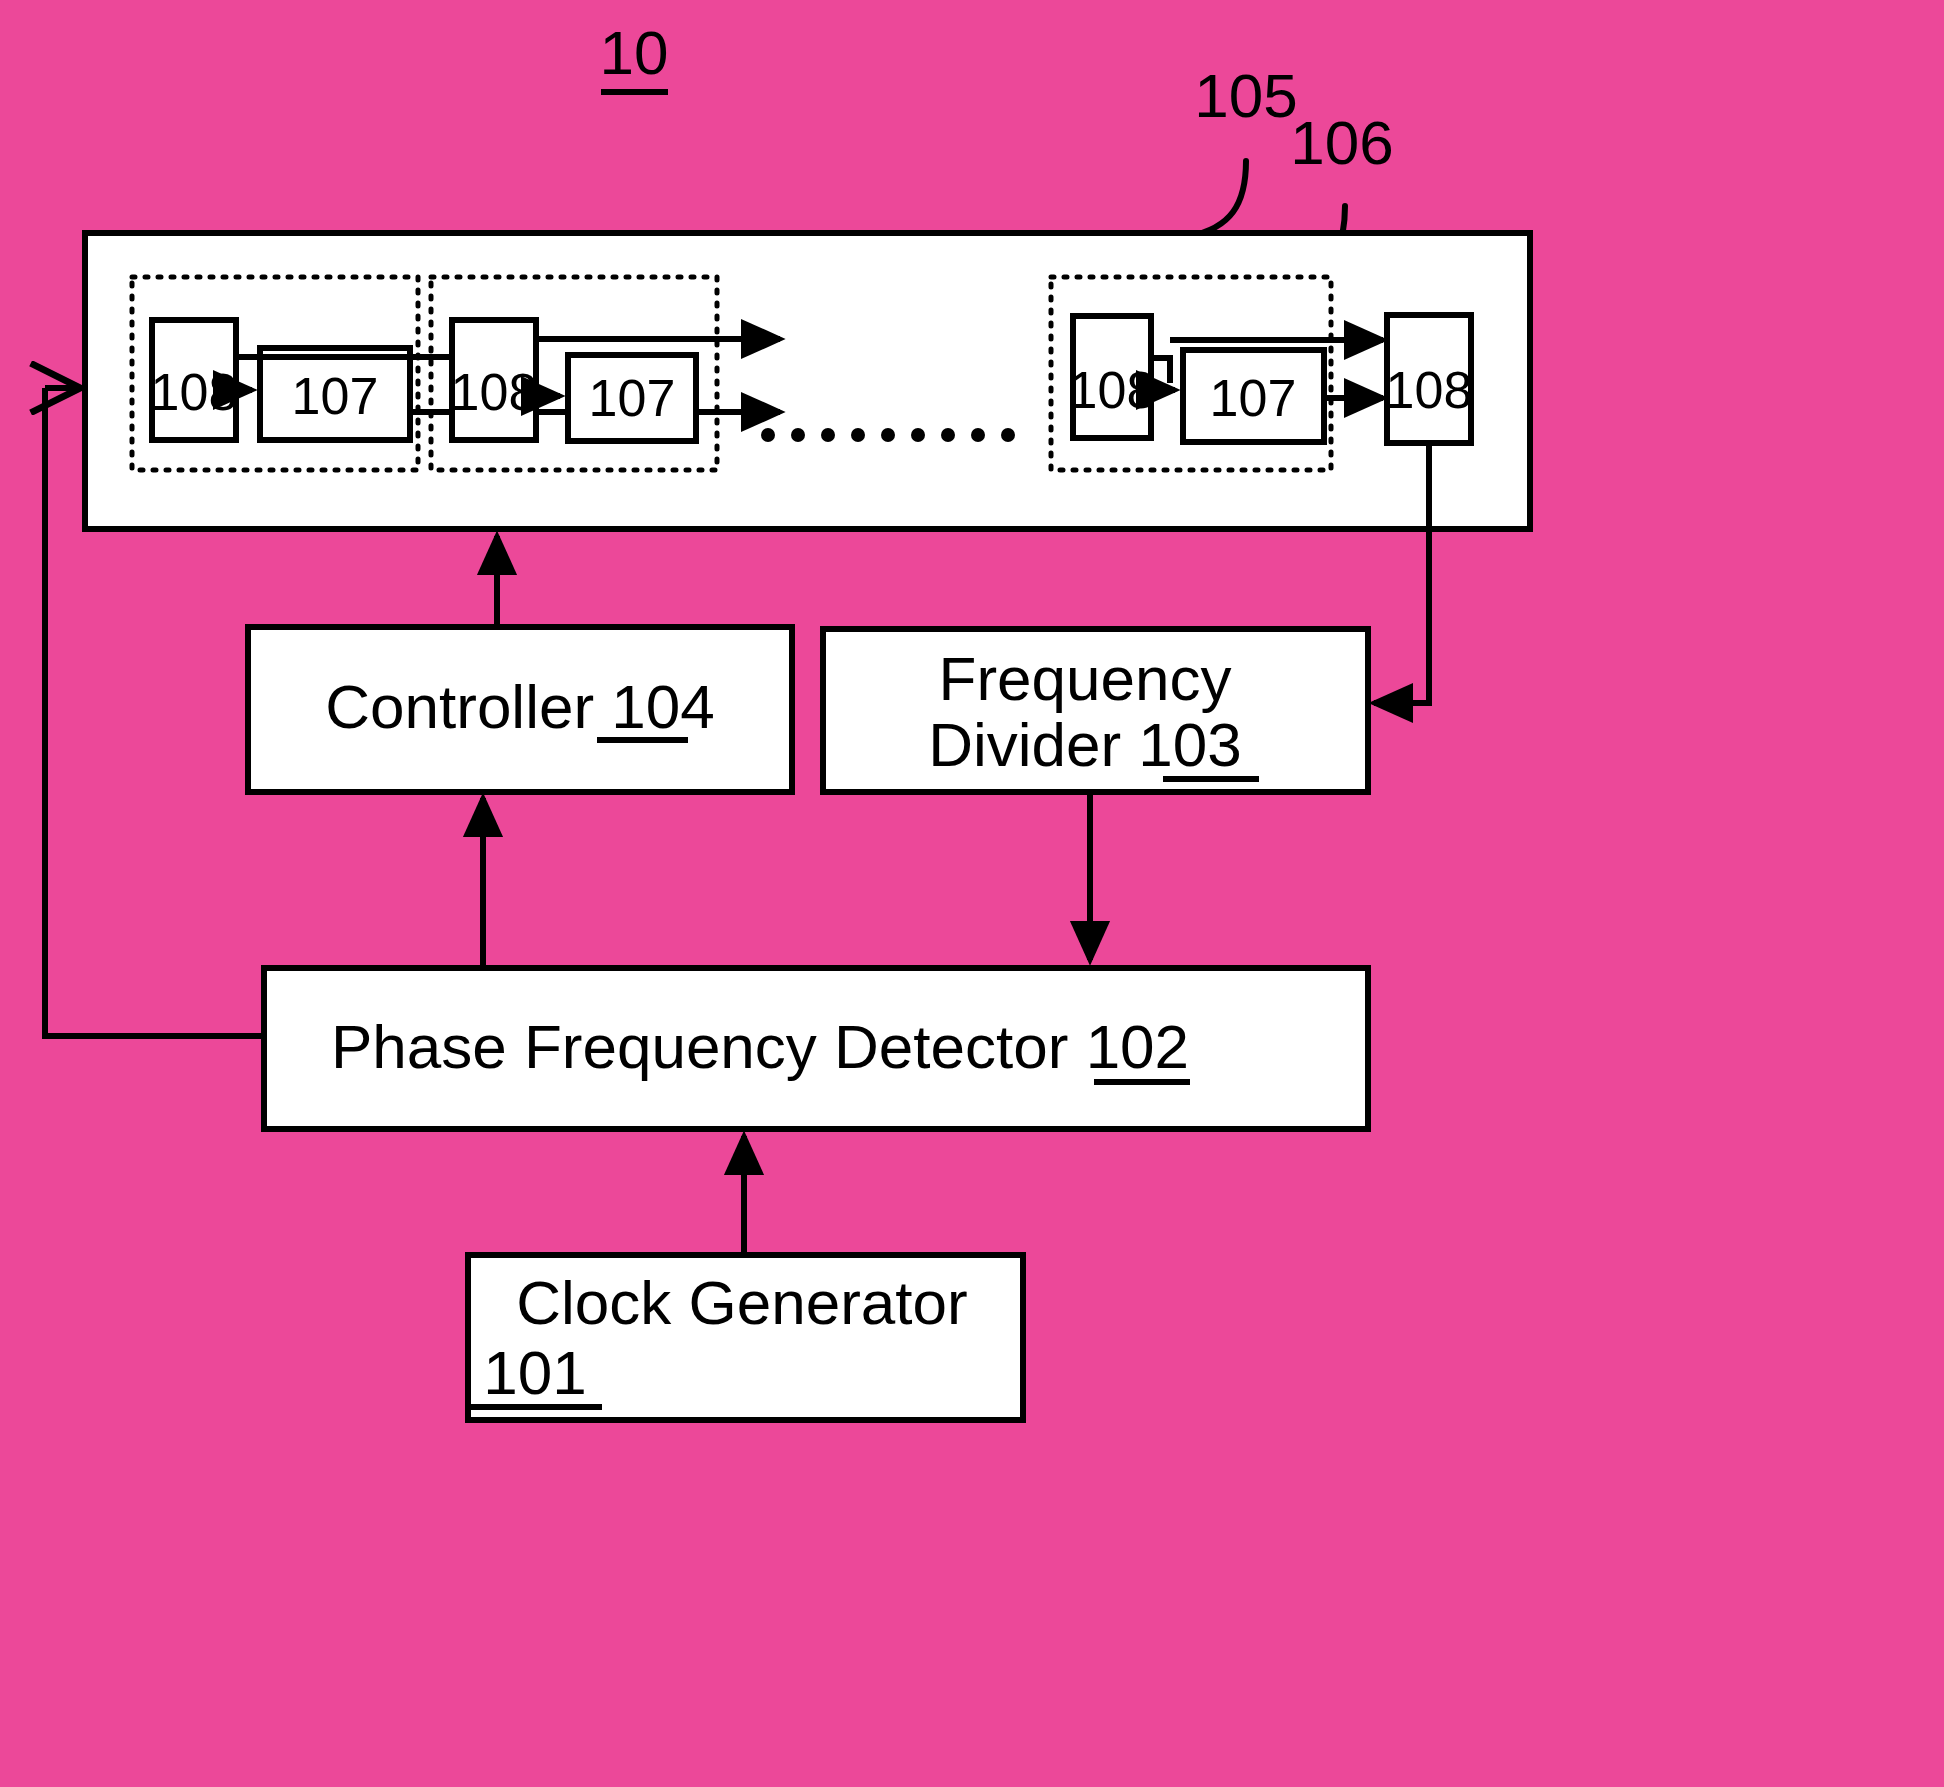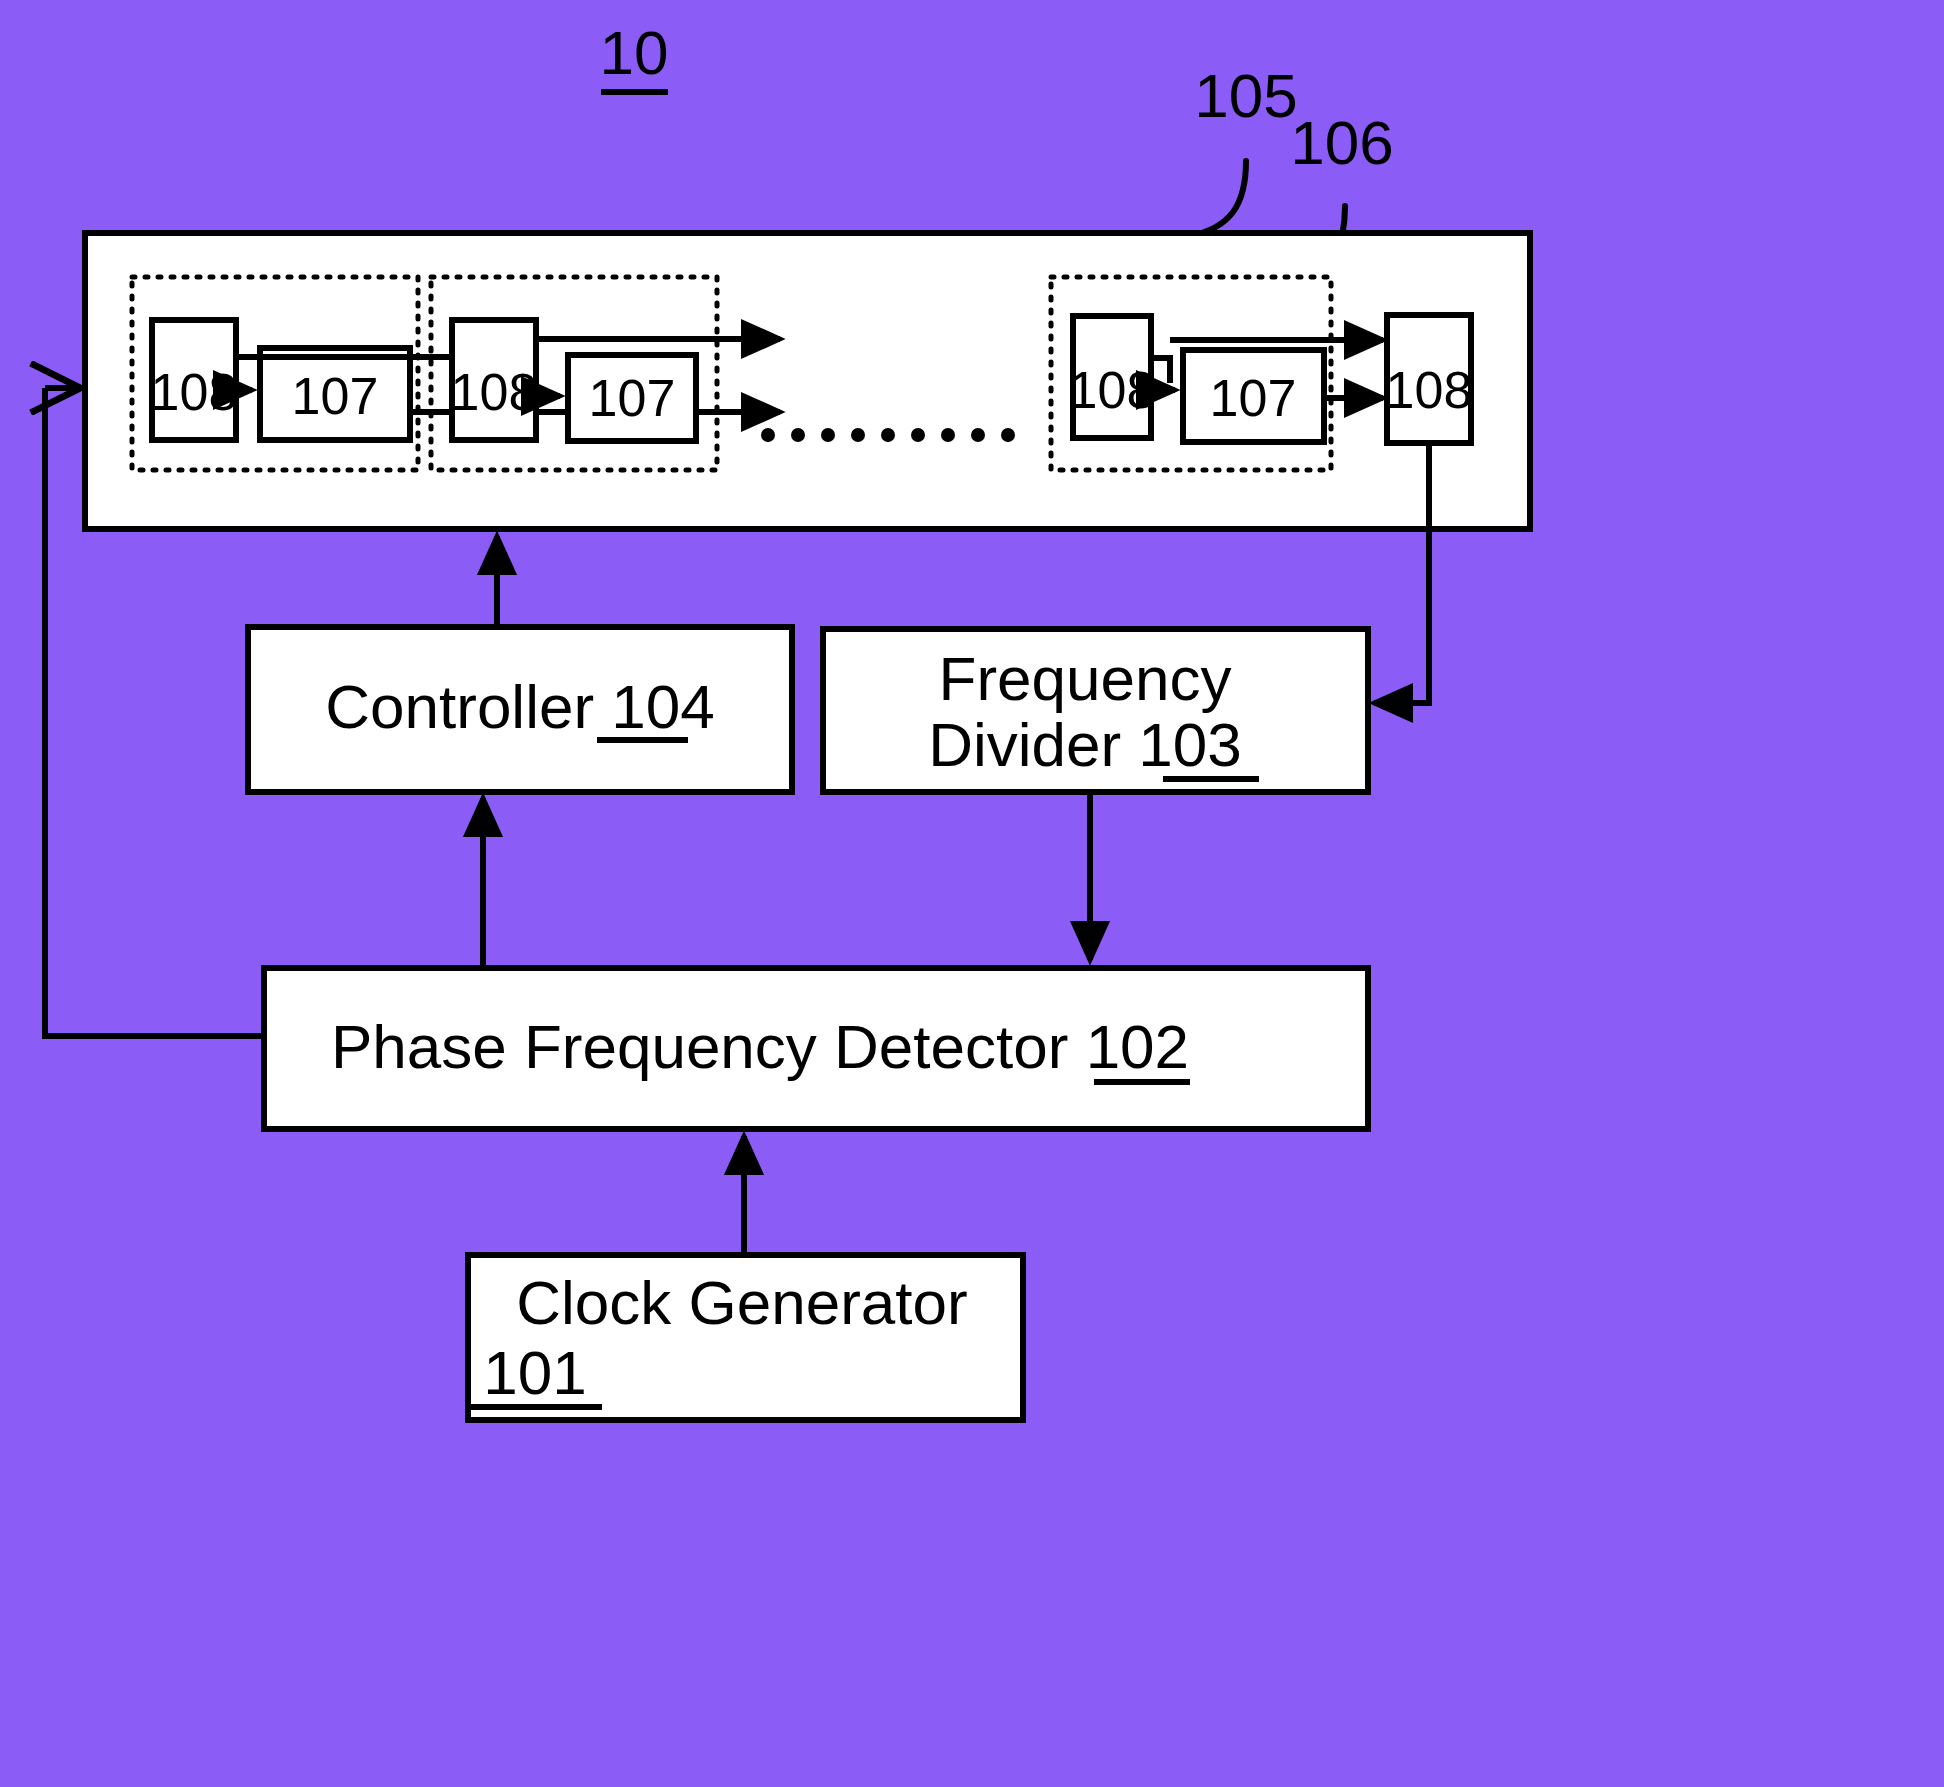--- a/index.html
+++ b/index.html
@@ -8,21 +8,21 @@
     background: #ffffff;
   }
   body {
     font-family: "Liberation Sans", sans-serif;
     color: #000000;
   }
   #figure-root {
     position: relative;
     width: 1944px;
     height: 1787px;
-    background: #8b5cf6;
+    background: #ec4899;
     overflow: hidden;
   }
   #figure-svg {
     position: absolute;
     top: 0;
     left: 0;
     width: 1944px;
     height: 1787px;
   }
   .fig-text {

